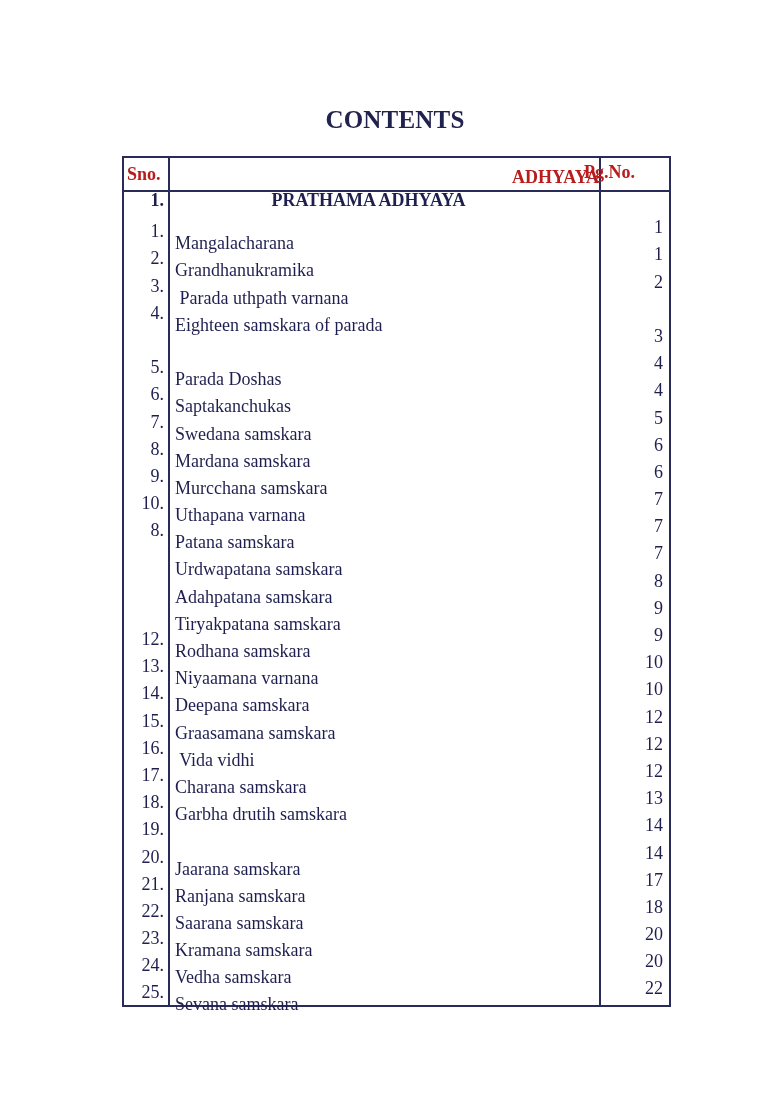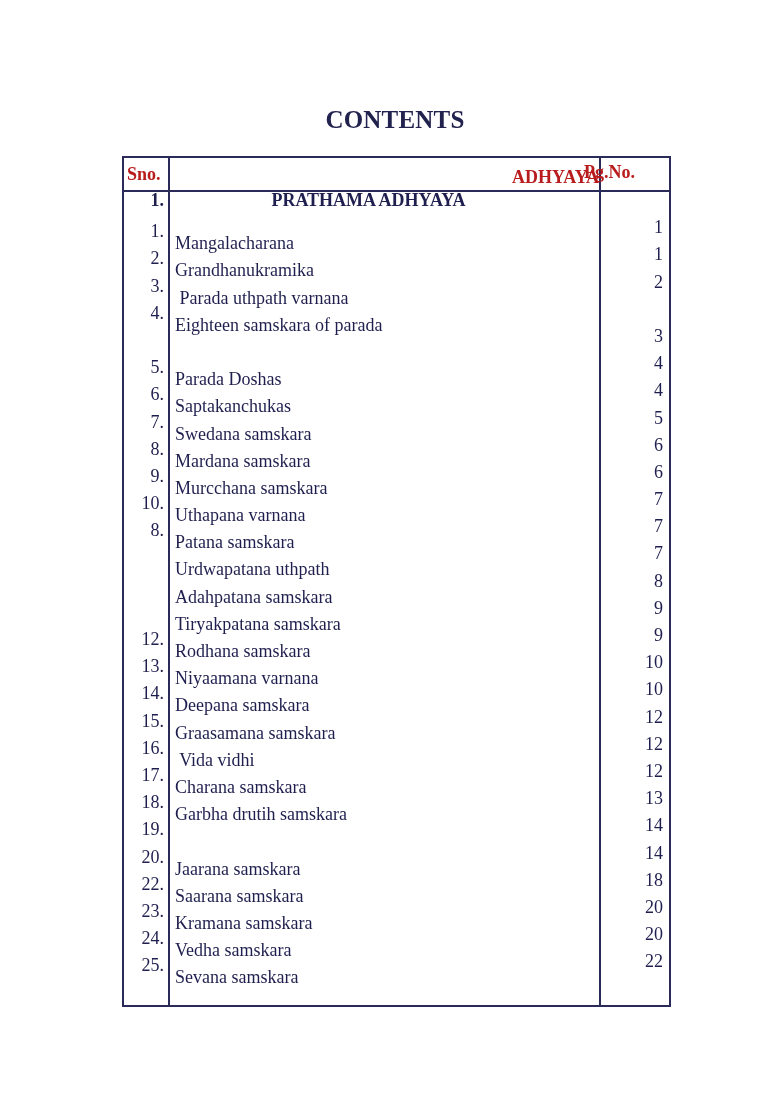--- a/index.html
+++ b/index.html
@@ -142,21 +142,21 @@
         <span class="label">Uthapana varnana</span>
         <span class="pg">7</span>
       </div>
       <div class="row">
         <span class="sno">8.</span>
         <span class="label">Patana samskara</span>
         <span class="pg">7</span>
       </div>
       <div class="row">
         <span class="sno"></span>
-        <span class="label">Urdwapatana uthpath</span>
+        <span class="label">Urdwapatana samskara</span>
         <span class="pg">7</span>
       </div>
       <div class="row">
         <span class="sno"></span>
         <span class="label">Adahpatana samskara</span>
         <span class="pg">8</span>
       </div>
       <div class="row">
         <span class="sno"></span>
         <span class="label">Tiryakpatana samskara</span>
@@ -200,20 +200,25 @@
       <div class="row">
         <span class="sno">19.</span>
         <span class="pg">14</span>
       </div>
       <div class="row">
         <span class="sno">20.</span>
         <span class="label">Jaarana samskara</span>
         <span class="pg">14</span>
       </div>
       <div class="row">
+        <span class="sno">21.</span>
+        <span class="label">Ranjana samskara</span>
+        <span class="pg">17</span>
+      </div>
+      <div class="row">
         <span class="sno">22.</span>
         <span class="label">Saarana samskara</span>
         <span class="pg">18</span>
       </div>
       <div class="row">
         <span class="sno">23.</span>
         <span class="label">Kramana samskara</span>
         <span class="pg">20</span>
       </div>
       <div class="row">

